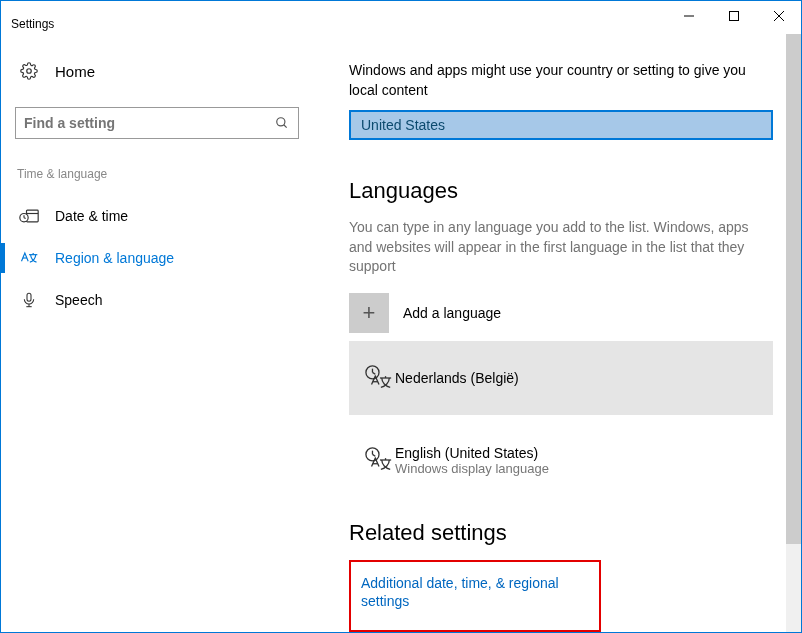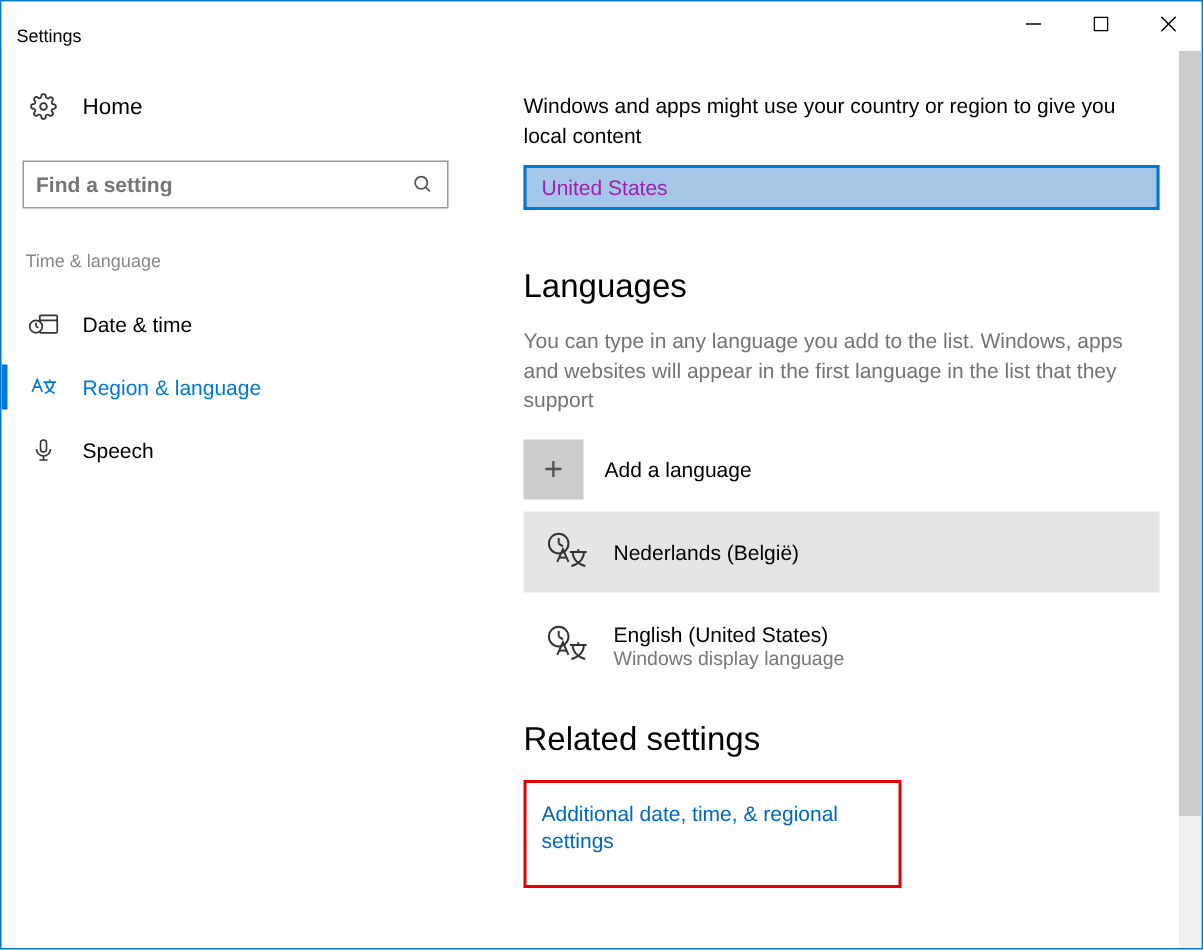--- a/index.html
+++ b/index.html
@@ -19,31 +19,31 @@
   .section-label { font-size: 12px; color: #888; margin-bottom: 14px; padding-left: 2px; }
   .nav-item { display: flex; align-items: center; gap: 16px; padding: 12px 4px; cursor: pointer; position: relative; }
   .nav-item .icon { width: 20px; height: 18px; display:flex; align-items:center; justify-content:center; color:#333; }
   .nav-item .label { font-size: 14px; color: #000; }
   .nav-item.active::before { content:""; position:absolute; left:-14px; top:6px; bottom:6px; width:4px; background:#0078d7; }
   .nav-item.active .label { color: #0078d7; }
   .nav-item.active .icon { color: #0078d7; }
 
   .content { flex: 1; padding: 30px 36px 0 36px; overflow: hidden; position: relative; }
   .intro { font-size: 14px; color: #000; line-height: 1.4; margin-bottom: 10px; max-width: 420px; }
-  .dropdown { background: #a6c8e8; border: 2px solid #0078d7; height: 30px; display: flex; align-items: center; padding: 0 10px; font-size: 14px; color: #a21caf; width: 424px; }
+  .dropdown { background: #a6c8e8; border: 2px solid #0078d7; height: 30px; display: flex; align-items: center; padding: 0 10px; font-size: 14px; color: #0c4a6e; width: 424px; }
   .dropdown .chevron { font-size: 10px; color: #333; }
 
   h2.section { font-size: 22px; font-weight: 400; color: #000; margin-top: 38px; margin-bottom: 14px; }
   .desc { font-size: 14px; color: #737373; line-height: 1.4; margin-bottom: 16px; max-width: 420px; }
 
   .add-lang { display: flex; align-items: center; gap: 14px; height: 40px; width: 424px; }
   .add-lang .plus { width: 40px; height: 40px; background: #ccc; display: flex; align-items: center; justify-content: center; font-size: 22px; color: #555; }
   .add-lang .label { font-size: 14px; color: #000; }
 
-  .lang-row { display: flex; align-items: center; gap: 14px; padding: 12px 14px; width: 424px; margin-top: 8px; }
+  .lang-row { display: flex; align-items: center; padding: 22px 14px; width: 424px; margin-top: 8px; }
   .lang-row.selected { background: #e5e5e5; }
   .lang-row .icon { width: 32px; height: 30px; display:flex; align-items:center; justify-content:center; color:#333; }
   .lang-row .text .name { font-size: 14px; color: #000; }
   .lang-row .text .sub { font-size: 13px; color: #777; }
 
   .link { font-size: 14px; color: #0067c0; cursor: pointer; }
   .link-box { border: 2px solid #e30000; padding: 12px 12px 20px 10px; width: 252px; margin-top: 4px; }
 
   .scrollbar { position: absolute; right: 0; top: 3px; bottom: 0; width: 15px; background: #f0f0f0; }
   .scrollbar .thumb { position: absolute; left: 0; right: 0; top: 0; height: 510px; background: #ccc; }
@@ -133,21 +133,21 @@
             <line x1="12" y1="18" x2="12" y2="22"></line>
             <line x1="8" y1="22" x2="16" y2="22"></line>
           </svg>
       </span>
       <span class="label">Speech</span>
     </div>
   </div>
 
   <div class="content">
 
-    <div class="intro">Windows and apps might use your country or region to give you local content</div>
+    <div class="intro">Windows and apps might use your country or setting to give you local content</div>
     <div class="dropdown">
       <span style="flex:1">United States</span>
       <span class="chevron"></span>
     </div>
 
     <h2 class="section">Languages</h2>
     <div class="desc">You can type in any language you add to the list. Windows, apps and websites will appear in the first language in the list that they support</div>
 
     <div class="add-lang">
       <div class="plus">+</div>

